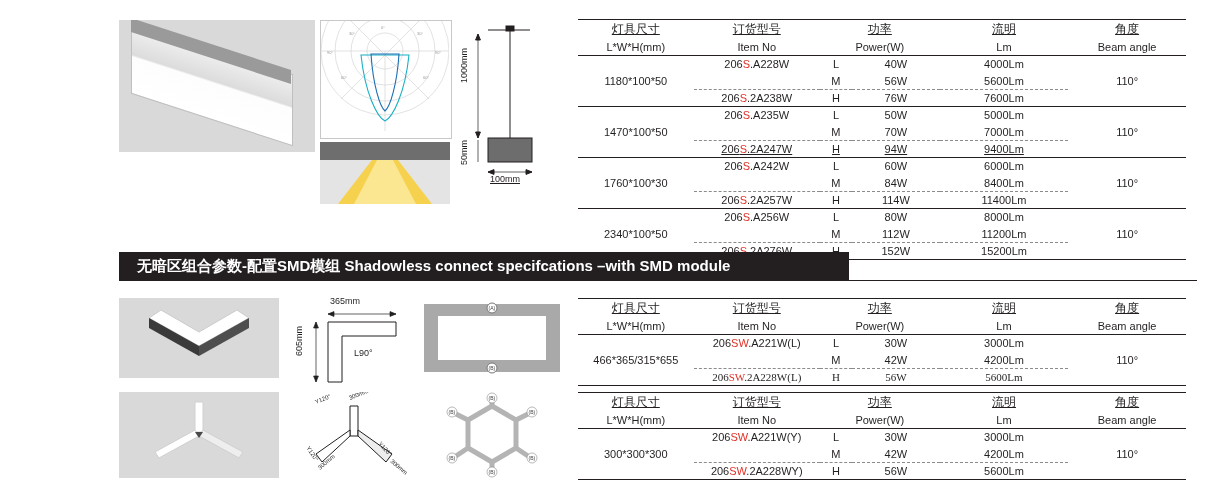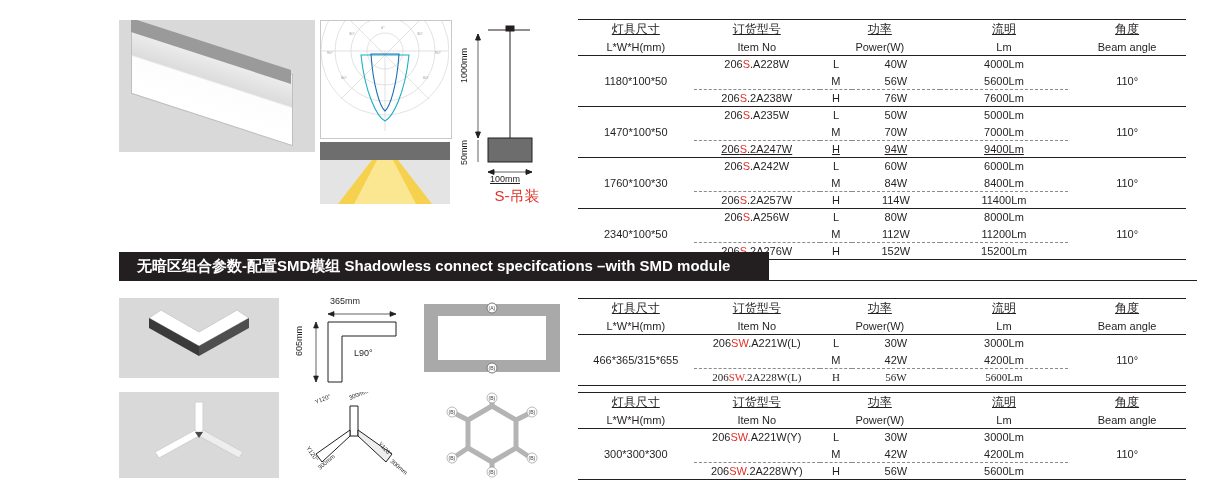--- a/index.html
+++ b/index.html
@@ -122,21 +122,20 @@
       <polygon points="28,152 34,149.6 34,154.4" fill="#231f20"></polygon>
       <polygon points="72,152 66,149.6 66,154.4" fill="#231f20"></polygon>
     </g>
   </svg>
   <div class="vert dim-label" style="position:absolute;left:-1px;top:28px;">1000mm</div>
   <div class="vert dim-label" style="position:absolute;left:-1px;top:120px;">50mm</div>
   <div class="dim-label" style="position:absolute;left:30px;top:154px;text-decoration:underline;">100mm</div>
 </div>
 
 <div class="section suspend-label" style="left:452px;top:186px;width:130px;">
-  <div>S-吊装</div>
 </div>
 
 <div class="section" style="left:578px;top:19px;">
   <table class="spec" id="t1" style="width:608px;">
     <colgroup>
       <col style="width:108px">
         <col style="width:118px">
         <col style="width:30px">
       <col style="width:82px">
         <col style="width:120px">
@@ -236,21 +235,21 @@
         <tr class="rule-bot" style="height:17px;">
           <td><span>206</span><span class="red">S</span><span>.2A276W</span></td>
           <td>H</td>
           <td>152W</td>
           <td>15200Lm</td>
         </tr>
       </tbody>
   </table>
 </div>
 
-<div class="section banner" style="left:119px;top:252px;width:650px;">无暗区组合参数-配置SMD模组 Shadowless connect specifcations –with SMD module</div>
+<div class="section banner" style="left:119px;top:252px;width:730px;">无暗区组合参数-配置SMD模组 Shadowless connect specifcations –with SMD module</div>
 <div class="section banner-rule" style="left:119px;top:280px;width:1078px;height:0;"></div>
 
 <div class="section ph" style="left:119px;top:298px;width:160px;height:80px;">
   <svg width="160" height="80" viewBox="0 0 160 80">
     <polygon points="30,20 80,48 130,20 118,12 80,34 42,12" fill="#ffffff" stroke="#cccccc"></polygon>
     <polygon points="30,20 80,48 80,58 30,30" fill="#3a3a3a"></polygon>
     <polygon points="130,20 80,48 80,58 130,30" fill="#4e4e4e"></polygon>
   </svg>
 </div>
 <div class="section ph" style="left:119px;top:392px;width:160px;height:86px;">

